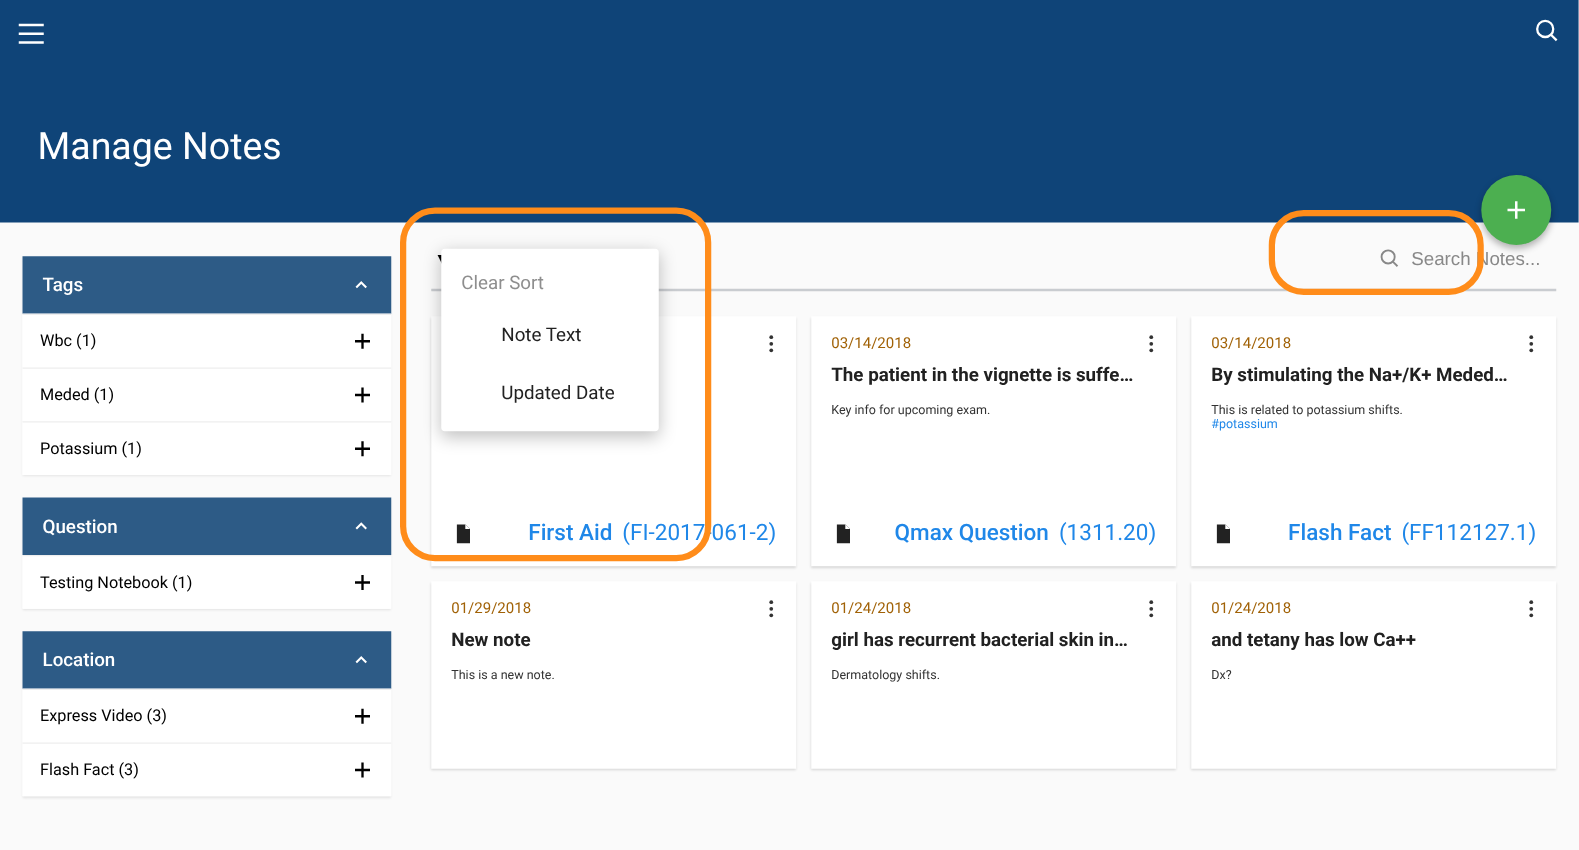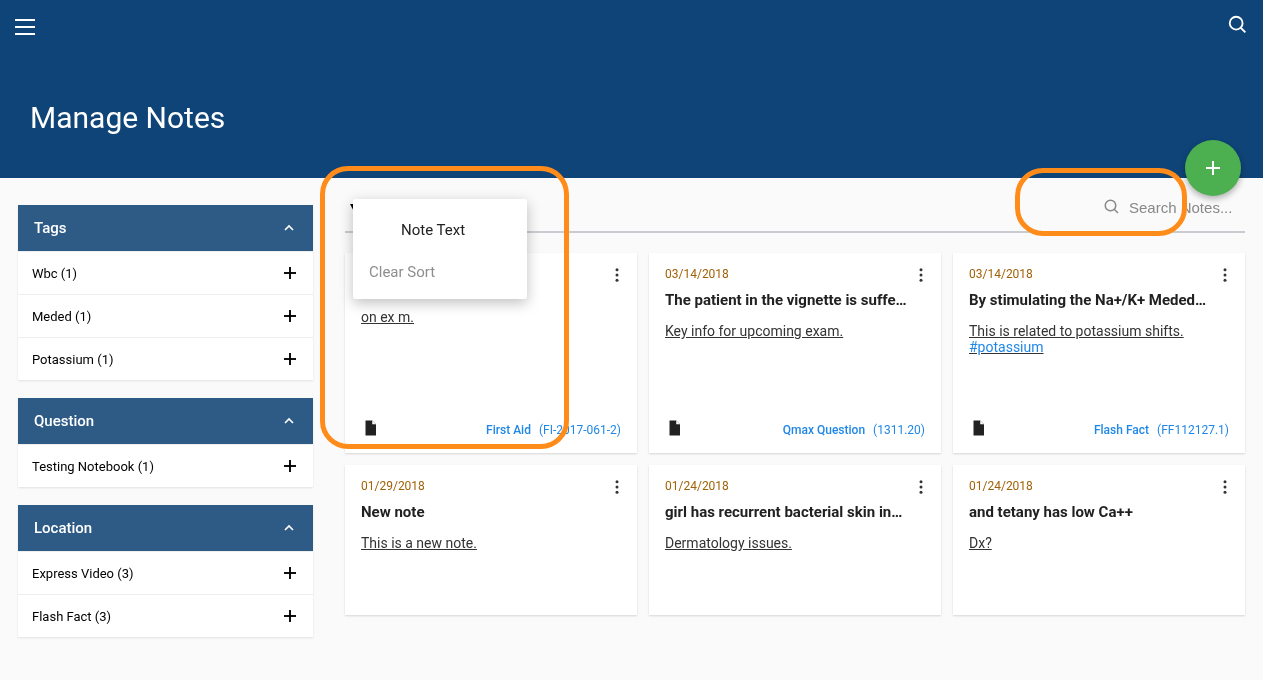--- a/index.html
+++ b/index.html
@@ -149,25 +149,25 @@
   }
   .card-title {
     font-size: 15px;
     font-weight: 700;
     color: #212121;
     margin-bottom: 14px;
     white-space: nowrap;
     overflow: hidden;
     text-overflow: ellipsis;
   }
-  .card-body { font-size: 14px; color: #333; flex:1;text-decoration:underline;}
+  .card-body { font-size: 10px; color: #333; flex:1;}
   .hashtag { color: #1f87e8; }
   .card-footer {
-    display:flex; align-items:flex-end; gap:8px;
-    font-size: 12px;
+    display:flex; align-items:center; gap:8px;
+    font-size: 18px;
     color: #1f87e8;
     font-weight: 500;
   }
   .card-footer .spacer { flex:1; }
   .card-footer .ref { color: #1f87e8; font-weight: 400;}
   .doc-icon { width:18px; height:18px; }
   .doc-icon svg { fill:#222; }
 
   .card.short { min-height: 150px; }
 
@@ -435,39 +435,40 @@
       <div class="card short">
         <div class="card-date">01/24/2018</div>
         <div class="card-menu">
             <svg width="18" height="18" viewBox="0 0 24 24" fill="#333">
               <circle cx="12" cy="5" r="2"></circle>
               <circle cx="12" cy="12" r="2"></circle>
               <circle cx="12" cy="19" r="2"></circle>
             </svg>
           </div>
         <div class="card-title">girl has recurrent bacterial skin in…</div>
-        <div class="card-body"><span>Dermatology issues.</span></div>
+        <div class="card-body"><span>Dermatology shifts.</span></div>
       </div>
 
       <div class="card short">
         <div class="card-date">01/24/2018</div>
         <div class="card-menu">
             <svg width="18" height="18" viewBox="0 0 24 24" fill="#333">
               <circle cx="12" cy="5" r="2"></circle>
               <circle cx="12" cy="12" r="2"></circle>
               <circle cx="12" cy="19" r="2"></circle>
             </svg>
           </div>
         <div class="card-title">and tetany has low Ca++</div>
         <div class="card-body"><span>Dx?</span></div>
       </div>
 
     </div>
   </div>
 </div>
 
 <div class="sort-popup">
+  <div class="item header-item">Clear Sort</div>
   <div class="item opt">Note Text</div>
-  <div class="item header-item">Clear Sort</div>
+  <div class="item opt">Updated Date</div>
 </div>
 
 <div class="highlight hl-sort"></div>
 <div class="highlight hl-search"></div>
 
 </body></html>

